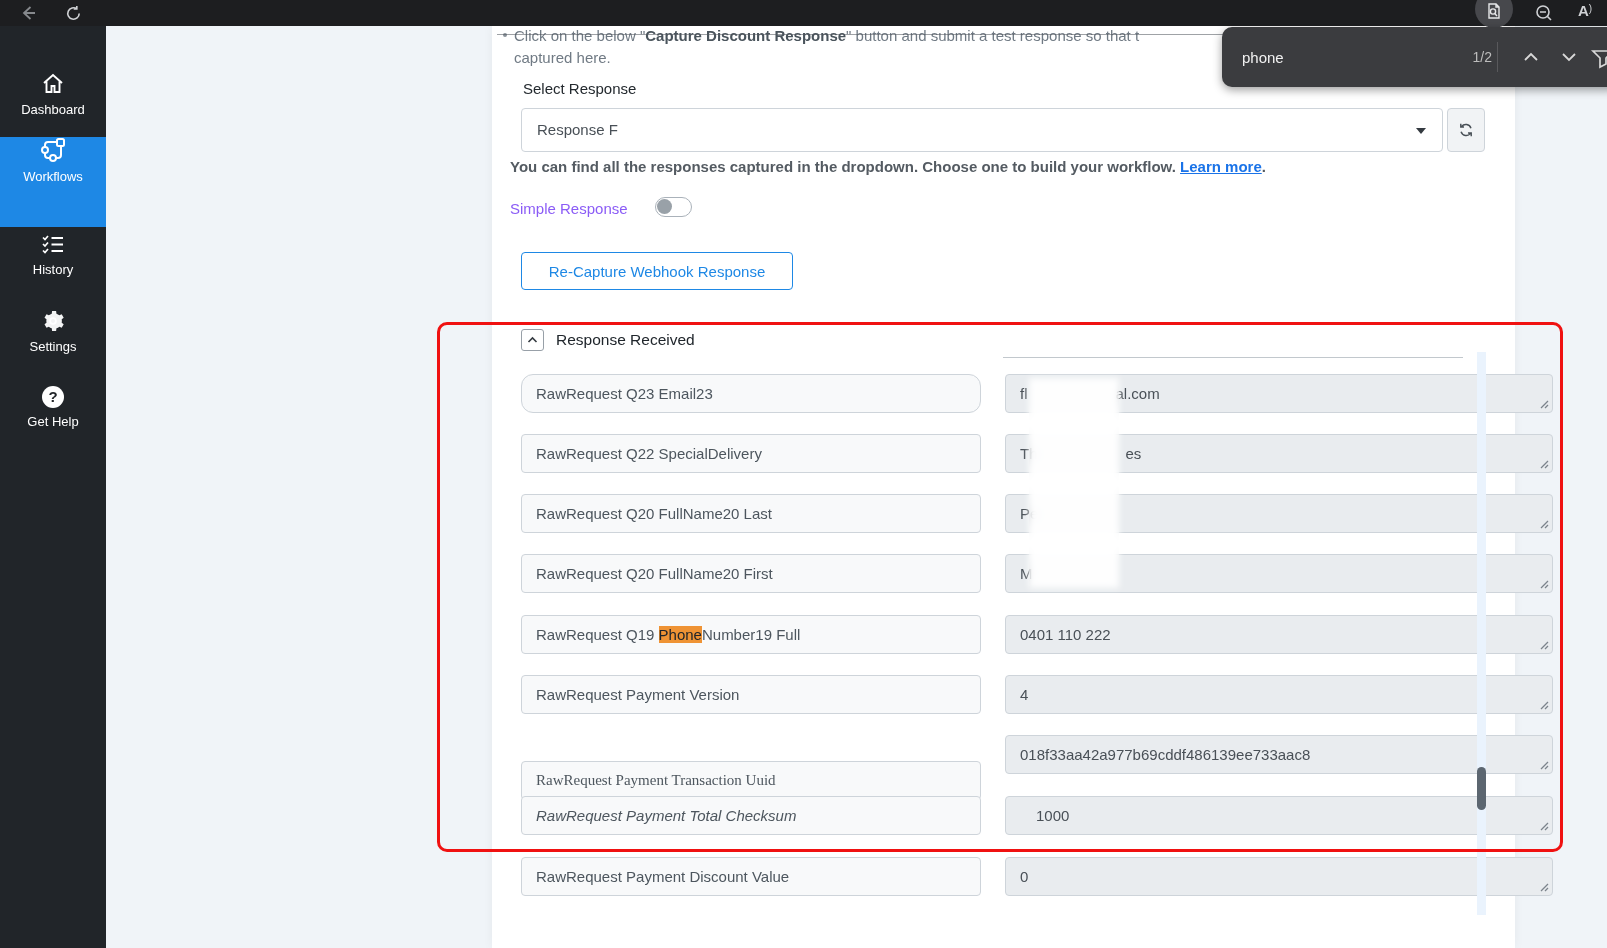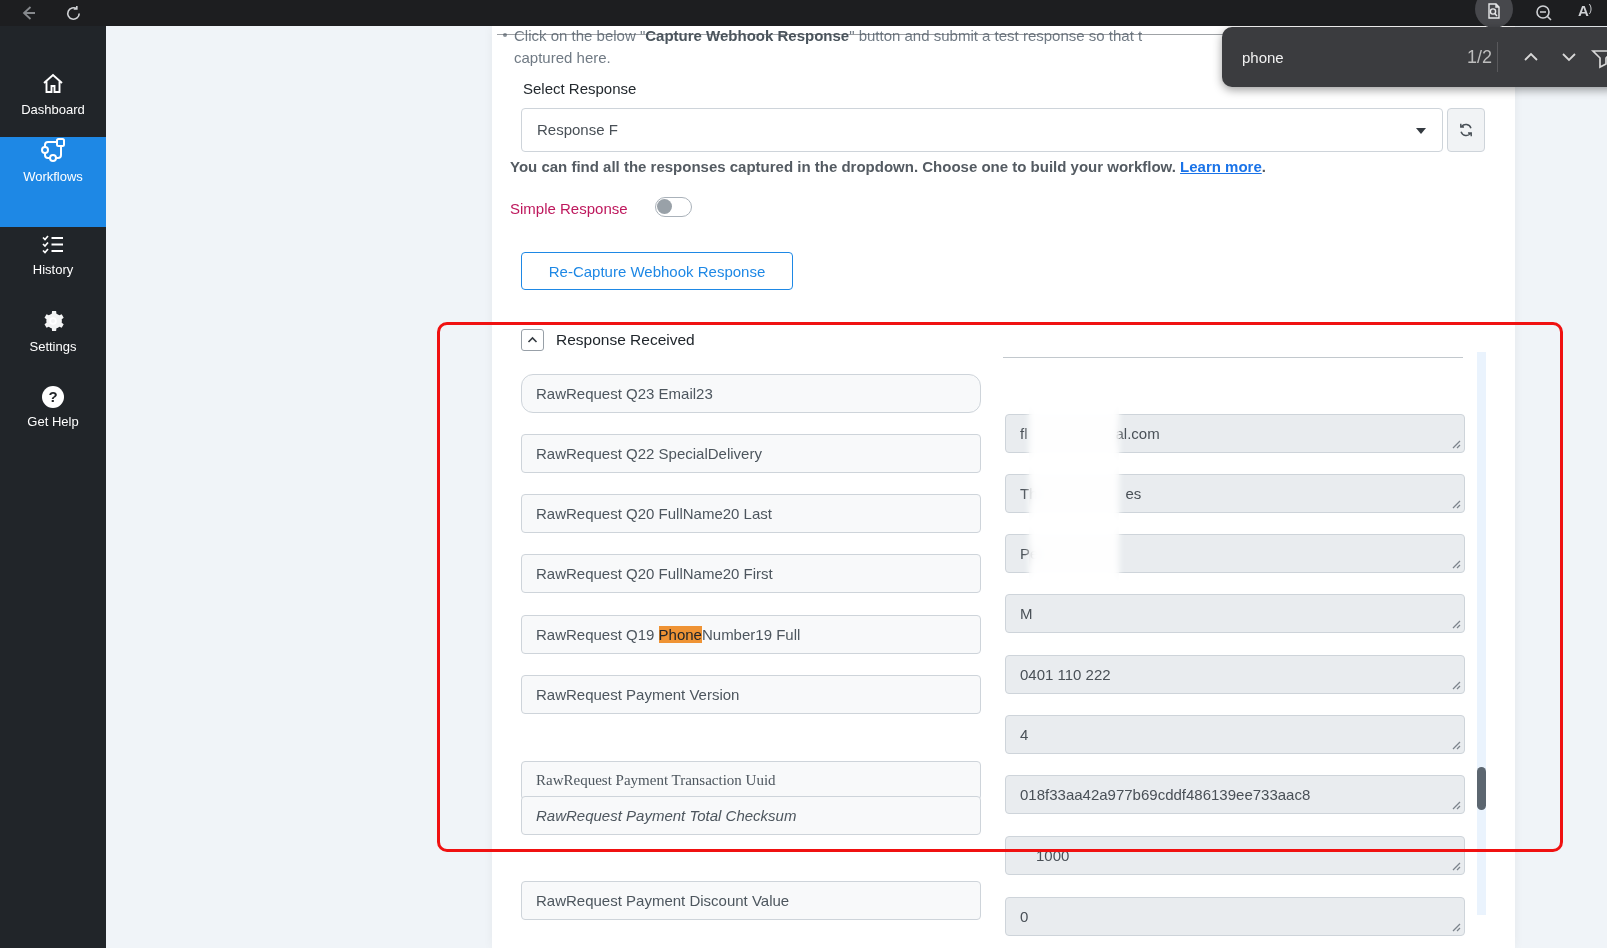--- a/index.html
+++ b/index.html
@@ -20,21 +20,21 @@
   .chrome-circle{position:absolute; left:1475px; top:-10px; width:38px; height:38px; border-radius:50%; background:#47484c;}
   .chrome-A{position:absolute; left:1578px; top:2px; color:#cfd1d4; font-size:15px; font-weight:bold;}
   .chrome-A small{font-weight:normal; font-size:10px; vertical-align:4px;}
 
   
   .findbar{position:absolute; left:1222px; top:27px; width:400px; height:60px; background:#3b3c3f;
            border-radius:10px; box-shadow:0 3px 10px rgba(0,0,0,.38); z-index:100;}
   .find-input{position:absolute; left:20px; top:0; width:200px; height:60px; background:transparent; border:none;
               outline:none; color:#f2f2f2; font-size:15px; font-family:"Liberation Sans",sans-serif;}
   .find-count{position:absolute; left:218px; top:0; width:52px; height:68px; line-height:60px; text-align:right;
-              color:#bdbdbd; font-size:18px;}
+              color:#bdbdbd; font-size:14px;}
   .find-div{position:absolute; left:275px; top:15px; width:1px; height:30px; background:#59595c;}
   .find-btn{position:absolute; top:18px; width:26px; height:24px; background:none; border:none; cursor:pointer;}
 
   
   .sidebar{position:absolute; left:0; top:26px; width:106px; height:922px; background:var(--sidebar_bg); z-index:20;}
   .side-item{position:absolute; left:0; width:106px; text-align:center; color:#fff; cursor:pointer;}
   .side-item .ic{display:block; margin:0 auto 6px auto;}
   .side-item .lbl{font-size:13px; color:#fff;}
   .side-item.active{background:var(--accent_blue);}
   .help-circle{width:22px; height:22px; border-radius:50%; background:#fff; color:#212529; font-weight:bold;
@@ -53,41 +53,41 @@
   .dropdown{position:absolute; left:521px; top:108px; width:922px; height:44px; background:#fff;
             border:1px solid #ced4da; border-radius:4px; z-index:2; cursor:pointer;}
   .dropdown .val{position:absolute; left:15px; top:0; line-height:42px; font-size:15px; color:#495057;}
   .caret{position:absolute; right:16px; top:19px; width:0; height:0; border-left:5px solid transparent;
          border-right:5px solid transparent; border-top:6px solid #343a40;}
   .refresh-sm{position:absolute; left:1447px; top:108px; width:38px; height:44px; background:#f1f3f5;
               border:1px solid #ced4da; border-radius:4px; z-index:2; cursor:pointer;}
   .helptxt{position:absolute; left:510px; top:158px; font-size:15px; color:#545b62; z-index:2;font-weight:bold;}
   .helptxt a{color:var(--link_blue); text-decoration:underline; cursor:pointer;}
 
-  .simple-lbl{position:absolute; left:510px; top:200px; font-size:15px; font-weight:500; color:#be185d; z-index:2;text-align:center;}
+  .simple-lbl{position:absolute; left:510px; top:200px; font-size:15px; font-weight:500; color:#8b5cf6; z-index:2;text-align:center;}
   .toggle{position:absolute; left:655px; top:197px; width:37px; height:20px; border:1.5px solid #aab2ba;
           border-radius:11px; background:#fff; z-index:2; cursor:pointer;}
   .toggle .knob{position:absolute; left:1px; top:1px; width:15px; height:15px; border-radius:50%; background:#99a1a8;}
 
   .recapture{position:absolute; left:521px; top:252px; width:272px; height:38px; background:#fff;
              border:1px solid var(--accent_blue); border-radius:4px; color:var(--accent_blue);
              font-size:15px; font-family:"Liberation Sans",sans-serif; cursor:pointer; z-index:2;}
 
   .red-rect{position:absolute; left:437px; top:322px; width:1126px; height:530px; border:3px solid var(--annotation_red);
             border-radius:10px; z-index:50; pointer-events:none;}
 
   .collapse-btn{position:absolute; left:521px; top:329px; width:23px; height:22px; background:#fff;
                 border:1px solid #98a0a8; border-radius:3px; z-index:2; cursor:pointer; padding:0;}
   .section-title{position:absolute; left:556px; top:331px; font-size:15.5px; font-weight:500; color:#20262c; z-index:2;}
   .col-divider{position:absolute; left:1003px; top:357px; width:460px; height:1px; background:#c2c8cd; z-index:2;}
 
   .fbox{position:absolute; height:39px; border:1px solid #ced4da; border-radius:4px; font-size:15px;
         line-height:37px; white-space:nowrap; z-index:2;}
   .lbox{left:521px; width:460px; background:#f8f9fa; color:#4d565e; padding-left:14px;}
-  .vbox{left:1005px; width:460px; background:#e9ecef; color:#495057; padding-left:14px;margin-top:40px;}
+  .vbox{left:1005px; width:548px; background:#e9ecef; color:#495057; padding-left:14px;}
   .find-hl{background:var(--find_highlight); color:#212529;}
   .find-hl:empty{display:none;}
   .blurgap{display:inline-block; width:88px;}
   .rz{position:absolute; right:3px; bottom:3px;}
 
   .blur-patch{position:absolute; left:1029px; top:378px; width:90px; height:210px; background:rgba(255,255,255,.93);
               filter:blur(3px); -webkit-backdrop-filter:blur(4px); backdrop-filter:blur(4px); z-index:30;}
 
   .scroll-track{position:absolute; left:1477px; top:352px; width:9px; height:563px; background:#eaf3fd; z-index:4;}
   .scroll-thumb{position:absolute; left:1477px; top:767px; width:9px; height:43px; background:#5c6670;
@@ -178,21 +178,21 @@
         </svg>
       <div class="lbl">Settings</div>
     </div>
     <div class="side-item" style="top:358px; padding:2px 0 10px 0;">
       <div class="help-circle">?</div>
       <div class="lbl">Get Help</div>
     </div>
   </div>
 
   <div class="bullet-dot"></div>
-  <div class="instr"><span>Click on the below "</span><b>Capture Webhook Response</b><span>" button and submit a test response so that t</span></div>
+  <div class="instr"><span>Click on the below "</span><b>Capture Discount Response</b><span>" button and submit a test response so that t</span></div>
   <div class="strike-line"></div>
   <div class="instr2">captured here.</div>
 
   <div class="field-label">Select Response</div>
   <div class="dropdown">
     <span class="val">Response F</span>
     <span class="caret"></span>
   </div>
   <button class="refresh-sm">
     <svg style="margin:auto;display:block;" width="18" height="18" viewBox="0 0 20 20">
@@ -242,21 +242,21 @@
           <path d="M8 1 L1 8 M8 5 L5 8" stroke="#7c848c" stroke-width="1.3" fill="none"></path>
         </svg></div>
       <div class="fbox lbox" style="top: 761px; font-family: Liberation Serif, serif;"><span>RawRequest Payment Transaction Uuid</span><span></span></div>
       <div class="fbox vbox" style="top: 735px;"><span>018f33aa42a977b69cddf486139ee733aac8</span><svg class="rz" width="9" height="9" viewBox="0 0 9 9">
           <path d="M8 1 L1 8 M8 5 L5 8" stroke="#7c848c" stroke-width="1.3" fill="none"></path>
         </svg></div>
       <div class="fbox lbox" style="top: 796px; font-style: italic;"><span>RawRequest Payment Total Checksum</span><span></span></div>
       <div class="fbox vbox" style="top: 796px; padding-left: 30px;"><span>1000</span><svg class="rz" width="9" height="9" viewBox="0 0 9 9">
           <path d="M8 1 L1 8 M8 5 L5 8" stroke="#7c848c" stroke-width="1.3" fill="none"></path>
         </svg></div>
-      <div class="fbox lbox" style="top: 881px;"><span>RawRequest Payment Discount Value</span><span></span></div>
+      <div class="fbox lbox" style="top: 857px;"><span>RawRequest Payment Discount Value</span><span></span></div>
       <div class="fbox vbox" style="top: 857px;"><span>0</span><svg class="rz" width="9" height="9" viewBox="0 0 9 9">
           <path d="M8 1 L1 8 M8 5 L5 8" stroke="#7c848c" stroke-width="1.3" fill="none"></path>
         </svg></div>
     </div>
 
   <div class="blur-patch"></div>
 
   <div class="scroll-track"></div>
   <div class="scroll-thumb"></div>
 

